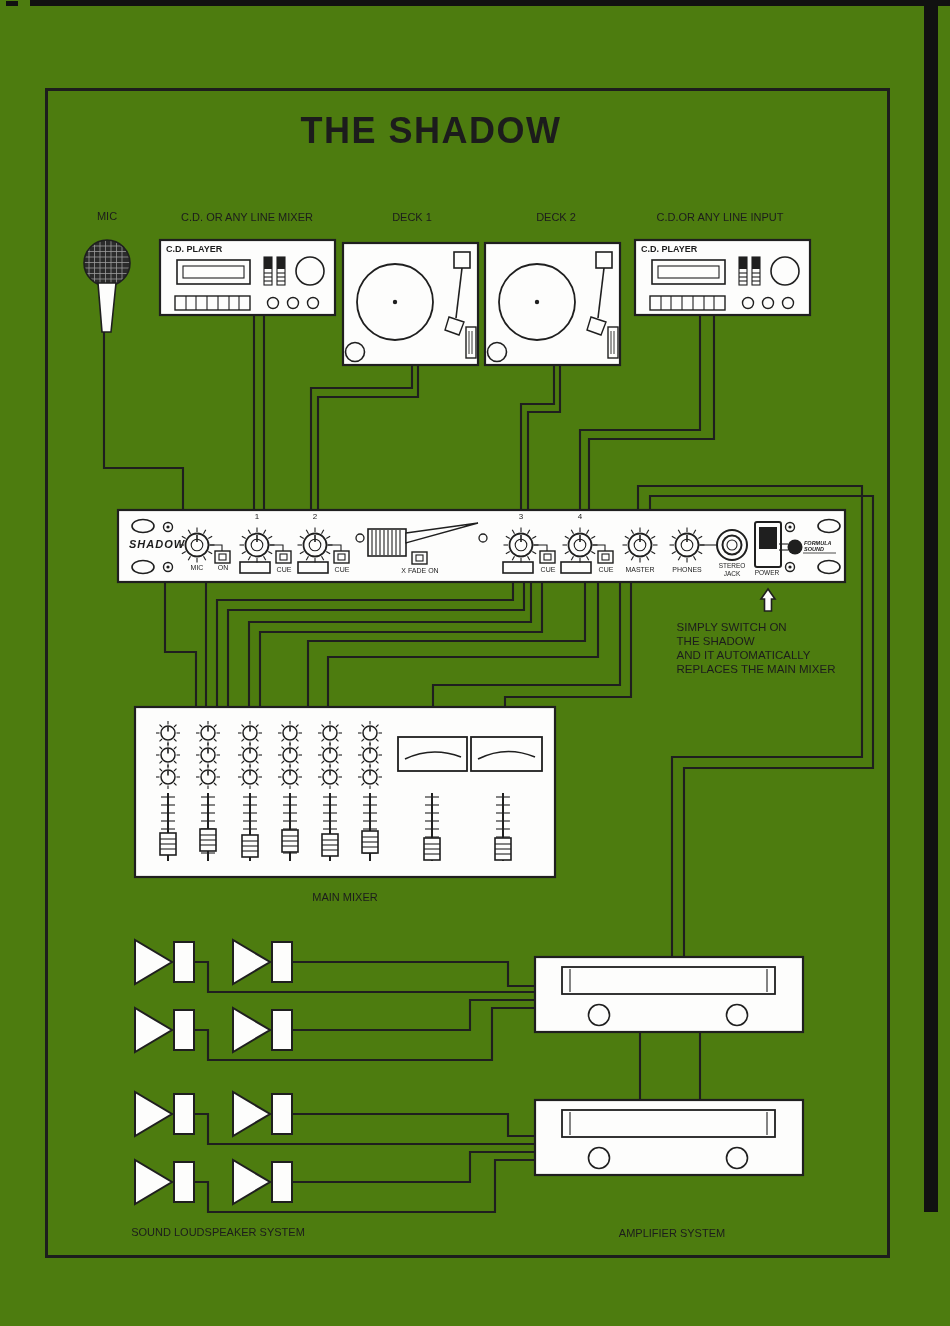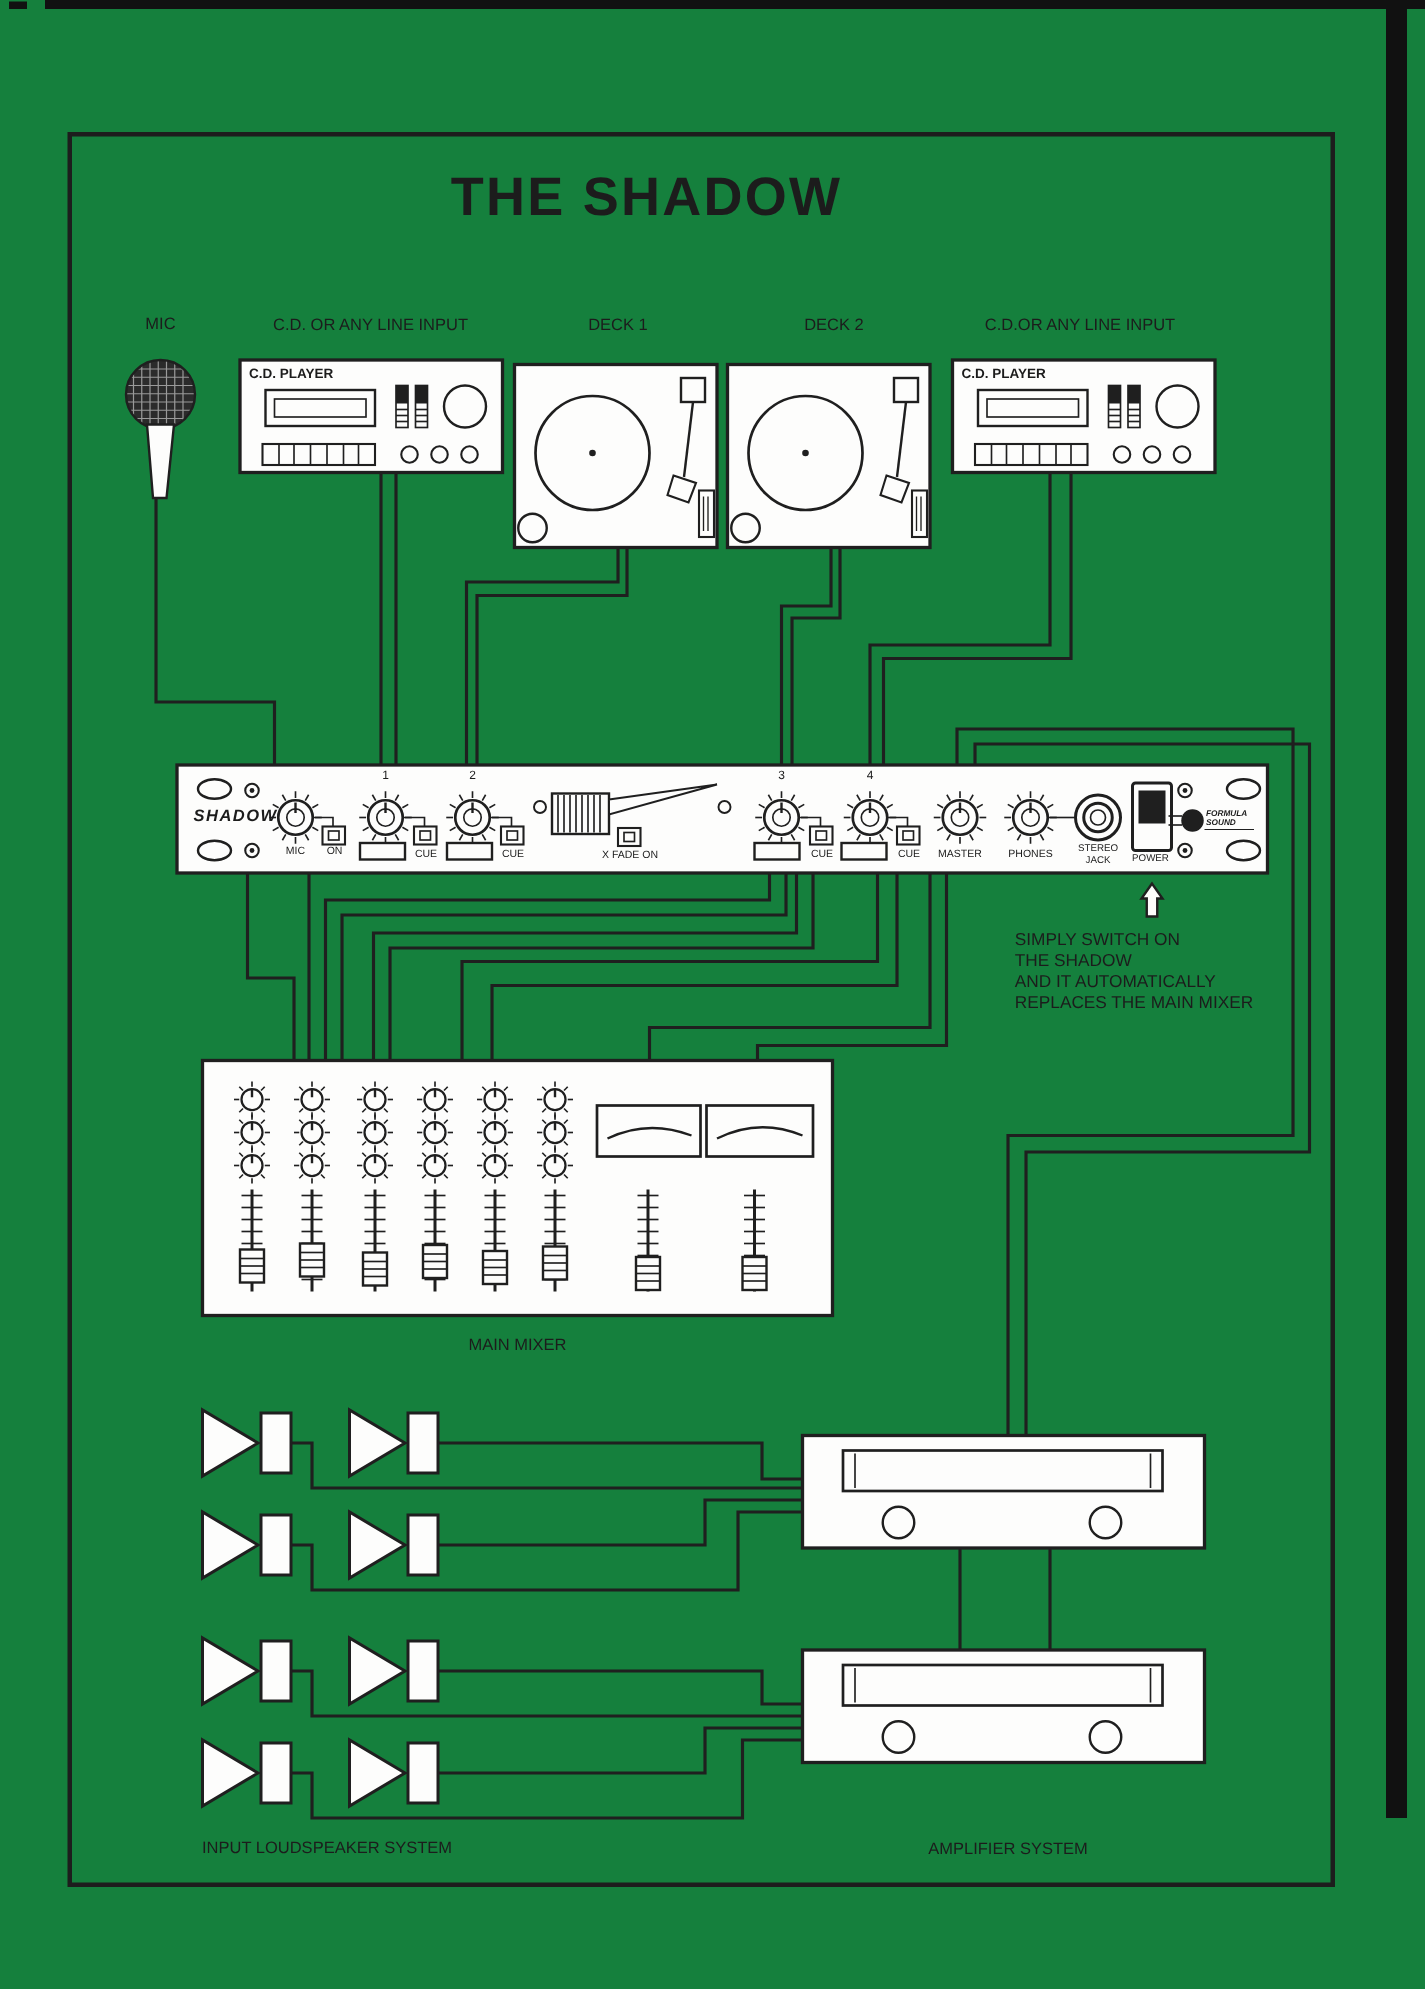--- a/index.html
+++ b/index.html
@@ -1,16 +1,16 @@
 <!DOCTYPE html>
 <html><head>
 <meta charset="utf-8">
 <style>
   html,body{margin:0;padding:0;background:#e8e8e8;}
-  #page{position:relative;width:950px;height:1326px;background:#15803d;overflow:hidden;
+  #page{position:relative;width:950px;height:1326px;background:#4d7c0f;overflow:hidden;
         font-family:"Liberation Sans",sans-serif;color:#1c1c1c;}
   .bar{position:absolute;background:#111;}
   #frame{position:absolute;left:45px;top:88px;width:845px;height:1170px;
          border:3px solid #1d1d1d;box-sizing:border-box;}
   svg{position:absolute;left:0;top:0;}
   .L{position:absolute;white-space:nowrap;color:#1c1c1c;line-height:1.15;}
   .C{transform:translateX(-50%);text-align:center;}
   .B{font-weight:bold;}
   #wm{position:absolute;left:264px;top:578px;font-size:46px;font-weight:bold;
       letter-spacing:5px;color:#b3cde9;opacity:.85;z-index:5;}
@@ -360,21 +360,21 @@
         <use href="#spk" x="233" y="1160"></use>
     </g>
 
     <use href="#amp" x="535" y="957"></use>
     <use href="#amp" x="535" y="1100"></use>
   </svg>
 
   <div class="L C B" style="left:431px;top:110px;font-size:36px;letter-spacing:1.5px">THE SHADOW</div>
 
   <div class="L C" style="left:107px;top:210px;font-size:11px">MIC</div>
-  <div class="L C" style="left:247px;top:211px;font-size:11px">C.D. OR ANY LINE INPUT</div>
+  <div class="L C" style="left:247px;top:211px;font-size:11px">C.D. OR ANY LINE MIXER</div>
   <div class="L C" style="left:412px;top:211px;font-size:11px">DECK 1</div>
   <div class="L C" style="left:556px;top:211px;font-size:11px">DECK 2</div>
   <div class="L C" style="left:720px;top:211px;font-size:11px">C.D.OR ANY LINE INPUT</div>
 
   <div class="L B" style="left:166px;top:244px;font-size:9px">C.D. PLAYER</div>
   <div class="L B" style="left:641px;top:244px;font-size:9px">C.D. PLAYER</div>
 
   <div class="L B" style="left:129px;top:538px;font-size:11px;font-style:italic;letter-spacing:1px">SHADOW</div>
   <div class="L C" style="left:257px;top:512px;font-size:8px">1</div>
   <div class="L C" style="left:315px;top:512px;font-size:8px">2</div>
@@ -401,16 +401,16 @@
   </div>
 
   <div id="note" class="L">
     <div>SIMPLY SWITCH ON</div>
     <div>THE SHADOW</div>
     <div>AND IT AUTOMATICALLY</div>
     <div>REPLACES THE MAIN MIXER</div>
   </div>
 
   <div class="L C" style="left:345px;top:891px;font-size:11px">MAIN MIXER</div>
-  <div class="L C" style="left:218px;top:1226px;font-size:11px">INPUT LOUDSPEAKER SYSTEM</div>
+  <div class="L C" style="left:218px;top:1226px;font-size:11px">SOUND LOUDSPEAKER SYSTEM</div>
   <div class="L C" style="left:672px;top:1227px;font-size:11px">AMPLIFIER SYSTEM</div>
 
 </div>
 
 </body></html>

